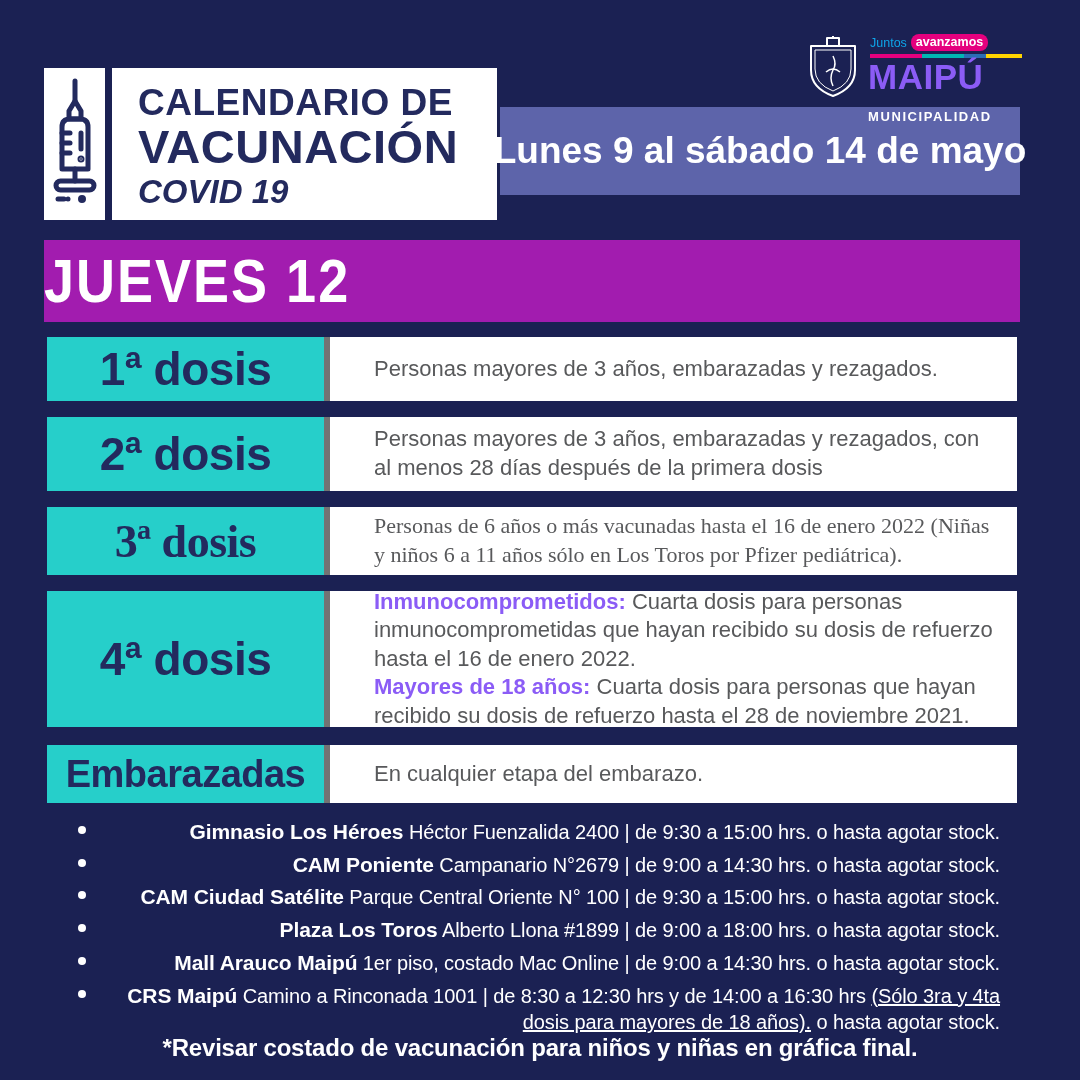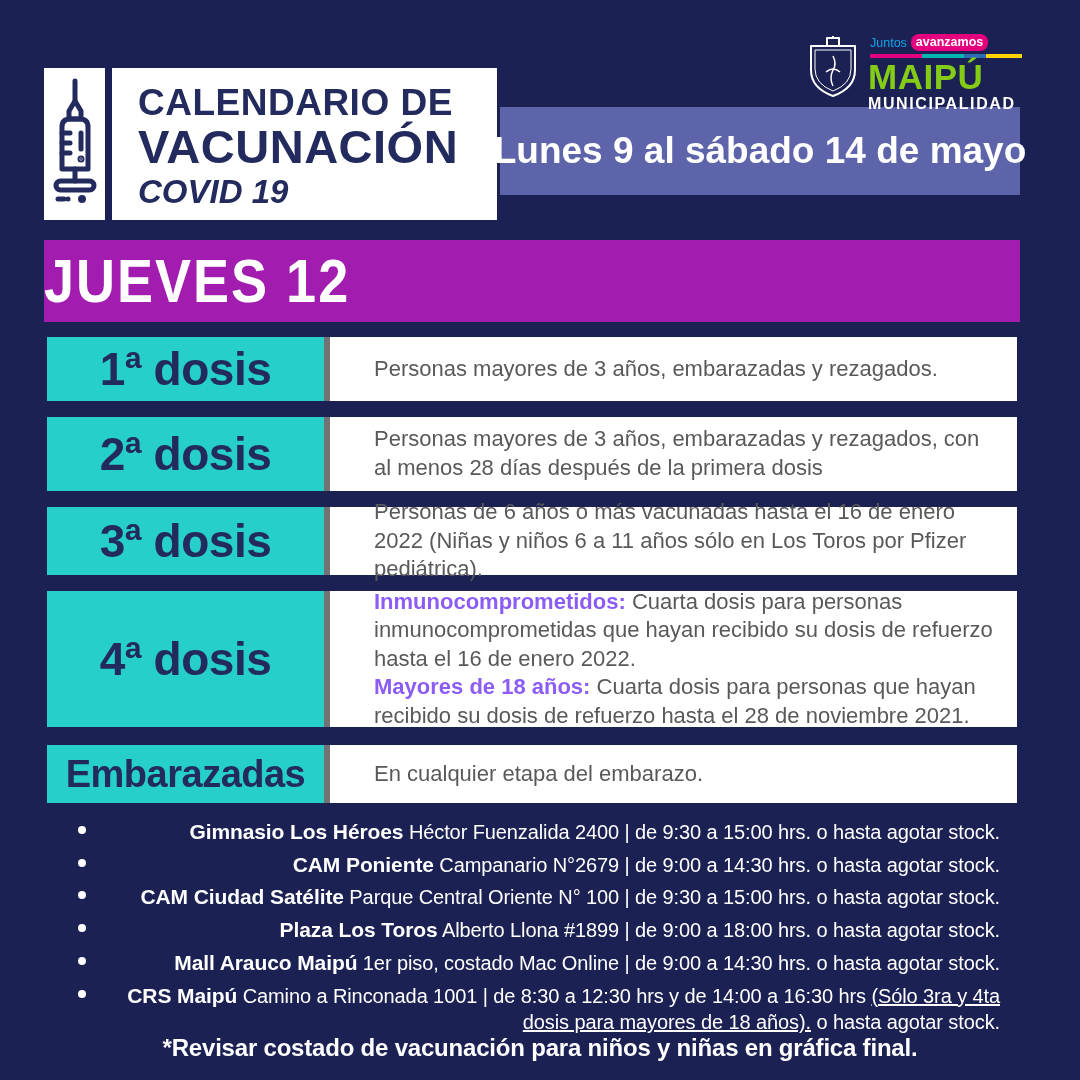--- a/index.html
+++ b/index.html
@@ -30,22 +30,22 @@
   }
   
   .logo{position:absolute;top:34px;right:58px;display:flex;align-items:flex-start;gap:8px;}
   .logo-shield{flex:none;margin-top:2px;}
   .logo-text{display:flex;flex-direction:column;align-items:flex-start;}
   .logo-tagline{display:flex;align-items:center;gap:4px;margin-left:2px;}
   .tagline-plain{color:#0ea5e9;font-size:12.5px;}
   .tagline-chip{color:#ffffff;font-size:12.5px;font-weight:bold;background:#e5007e;padding:1px 5px 2px;border-radius:8px;}
   .logo-bar{width:152px;height:4px;margin:3px 0 1px 2px;
     background:linear-gradient(to right,#e5007e 0 34%,#00b7b2 34% 62%,#2a6db5 62% 76%,#ffd400 76% 100%);}
-  .logo-name{color:#84cc16;font-weight:bold;font-size:35px;line-height:1.0;letter-spacing:.5px;}
-  .logo-sub{color:#ffffff;font-weight:bold;font-size:16px;letter-spacing:1.6px;margin-top:1px;}
+  .logo-name{color:#8b5cf6;font-weight:bold;font-size:35px;line-height:1.0;letter-spacing:.5px;}
+  .logo-sub{color:#ffffff;font-weight:bold;font-size:13px;letter-spacing:1.6px;margin-top:15px;}
   
   .day-banner{
     position:absolute;left:44px;top:240px;width:976px;height:82px;
     background:#a21caf;display:flex;align-items:center;justify-content:flex-start;
   }
   .day-banner span{
     color:#ffffff;font-weight:bold;font-size:54px;letter-spacing:2px;
     transform:scaleY(1.12);display:inline-block;
   }
   
@@ -57,21 +57,21 @@
     color:#232a5e;font-weight:bold;font-size:46px;letter-spacing:-.5px;
   }
   .row-desc{
     flex:1;display:flex;flex-direction:column;justify-content:center;
     padding:6px 16px 6px 44px;color:#58595b;font-size:22px;line-height:1.3;
   }
   .row-desc p{margin:0;}
   .row-desc b{color:#8b5cf6;}
   .row:nth-child(1){height:70px;}
   .row:nth-child(2){height:80px;}
-  .row:nth-child(3){height:74px;}
+  .row:nth-child(3){height:74px;font-family:Liberation Serif, serif;}
   .row:nth-child(4){height:142px;}
   .row:nth-child(5){height:64px;margin-top:2px;}
   .row:nth-child(5) .row-label{font-size:38px;}
   
   .locations{position:absolute;left:78px;top:818px;width:922px;list-style:none;margin:0;padding:0;}
   .loc-item{
     position:relative;color:#ffffff;font-size:20px;line-height:1.32;
     padding-left:34px;margin-bottom:5px;letter-spacing:-.1px;text-align:right;
   }
   .loc-bullet{

